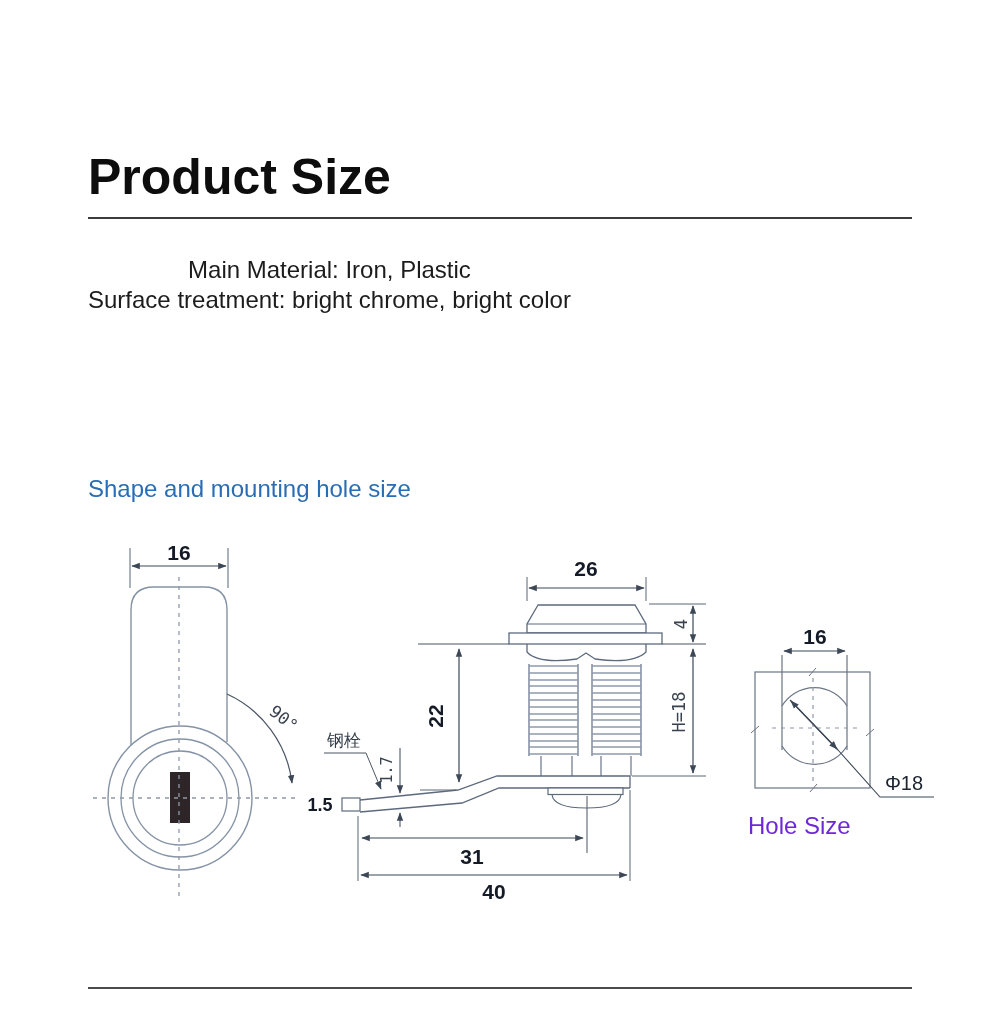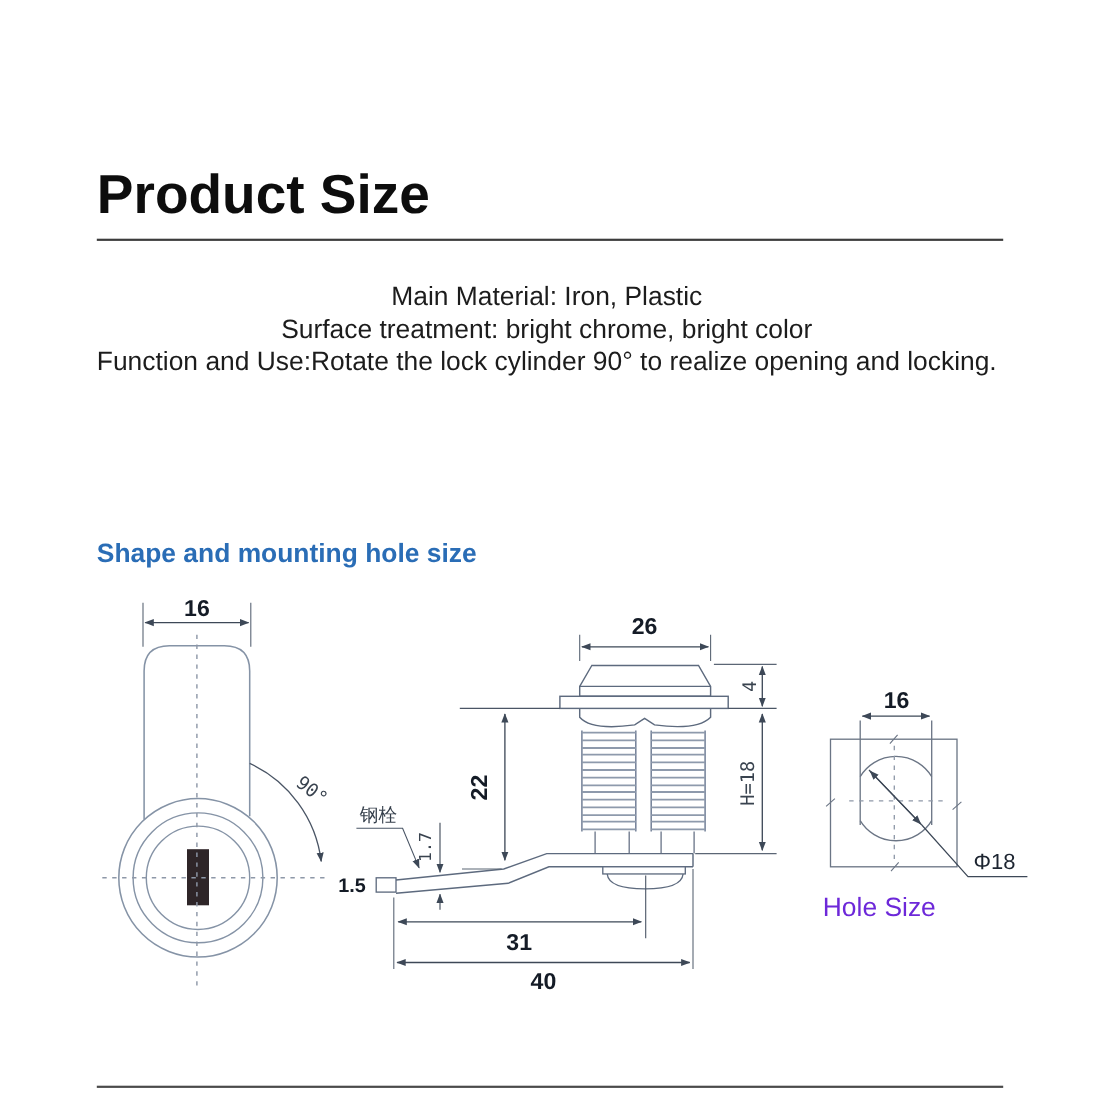--- a/index.html
+++ b/index.html
@@ -4,43 +4,42 @@
 <style>
   html,body{margin:0;padding:0;background:#ffffff;}
   .page{position:relative;width:1000px;height:1011px;background:#fff;overflow:hidden;
         font-family:"Liberation Sans", sans-serif;color:#1a1a1a;text-align:center;}
   .title{position:absolute;left:88px;top:148px;font-size:50px;font-weight:bold;
          letter-spacing:0px;color:#0d0d0d;}
   .rule{position:absolute;left:88px;width:824px;height:0;border-top:2px solid #3c3c3c;}
   .rule-top{top:217px;}
   .rule-bottom{top:987px;border-top-color:#4a4a4a;}
   .specs{position:absolute;left:88px;top:255px;font-size:24px;line-height:29.6px;color:#1c1c1c;}
-  .section-heading{position:absolute;left:88px;top:475px;font-size:24px;font-weight:bold;
-                   color:#2a6db6;margin-top:15px;}
+  .section-heading{position:absolute;left:88px;top:475px;font-size:24px;font-weight:normal;
+                   color:#2a6db6;}
   .caption-hole{position:absolute;left:748px;top:812px;font-size:24px;color:#6d28d9;}
   .legend{position:absolute;right:88px;top:940px;font-size:24px;color:#101010;}
   svg text{font-family:"Liberation Sans", sans-serif;}
   .dimnum{font-size:21px;font-weight:bold;fill:#141b26;}
   .dimnum-s{font-size:18px;font-weight:bold;fill:#141b26;}
   .cadlbl{font-size:17px;fill:#39434f;font-family:"DejaVu Sans Mono", monospace;}
   .cadlbl-s{font-size:15px;fill:#39434f;font-family:"DejaVu Sans Mono", monospace;}
   .cjk{font-size:17px;fill:#343e4a;}
 </style>
 </head>
 <body>
 
 <div class="page">
 
   <div class="title">Product Size</div>
   <div class="rule rule-top"></div>
 
   <div class="specs">
     <div>Main Material: Iron, Plastic</div>
     <div>Surface treatment: bright chrome, bright color</div>
-    <div>Function and Use:Rotate the lock cylinder 90° to realize opening and locking.</div>
   </div>
 
   <div class="section-heading">Shape and mounting hole size</div>
 
   <svg style="position:absolute;left:0;top:0;" width="1000" height="1011" viewBox="0 0 1000 1011">
     <defs>
       <marker id="arr" viewBox="0 0 10 10" refX="9.2" refY="5" markerWidth="8.5" markerHeight="8.5" orient="auto-start-reverse" markerUnits="userSpaceOnUse">
         <path d="M0,1.2 L10,5 L0,8.8 z" fill="#3d4857"></path>
       </marker>
     </defs>

